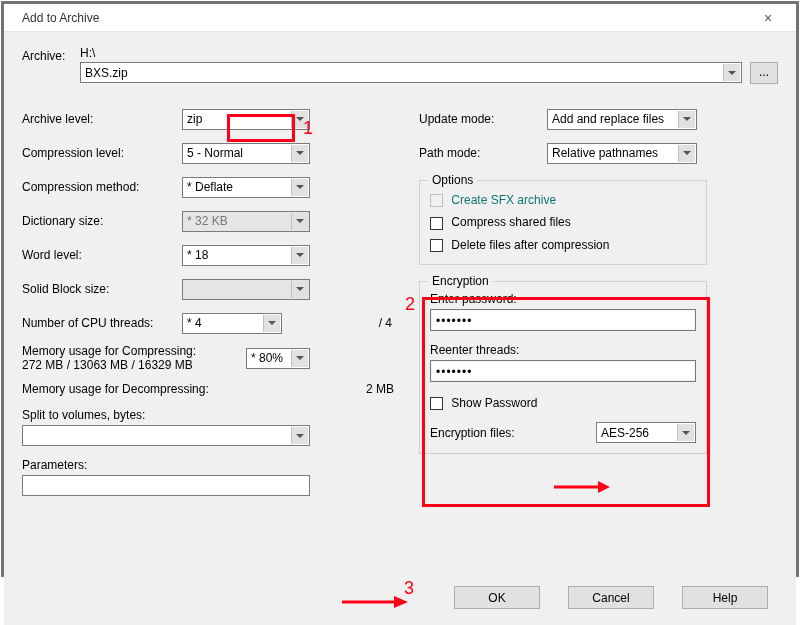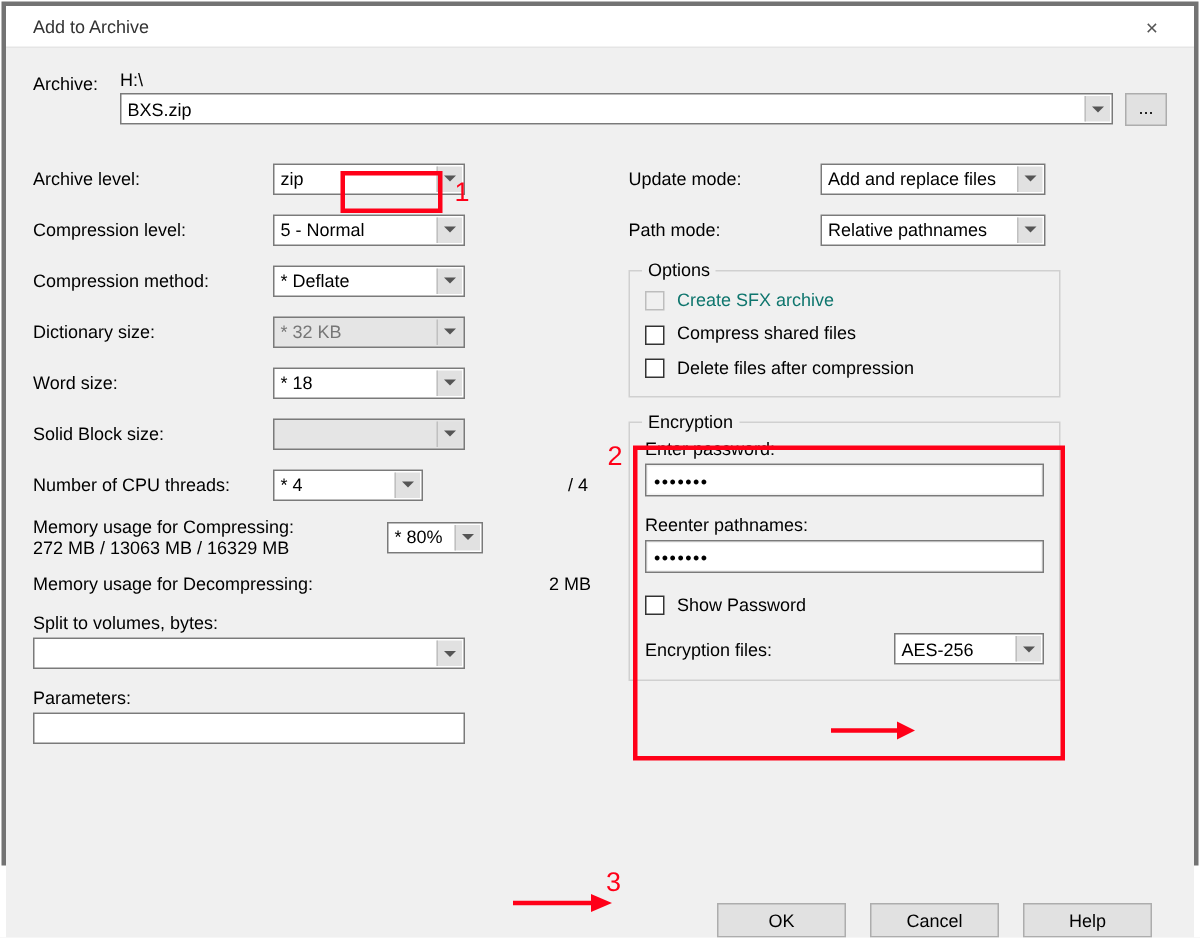--- a/index.html
+++ b/index.html
@@ -126,24 +126,24 @@
       border:1px solid #7a7a7a;
       background:#fff;
       height:22px;
       width: 100%;
       padding: 2px 5px;
       letter-spacing: 1px;
       box-shadow: inset 0 0 0 1px rgba(0,0,0,0.05);
     }
     .buttons-row {
       position: absolute;
-      bottom: 0;
+      bottom: 16px;
       right: 28px;
       display:flex;
-      gap: 16px;
+      gap: 28px;
     }
     .btn {
       width: 86px;
       height: 23px;
       border:1px solid #adadad;
       background:#e1e1e1;
       text-align:center;
       display:flex;
       align-items:center;
       justify-content:center;
@@ -216,42 +216,42 @@
         </div>
       </div>
       <div class="field-row">
         <span class="lbl" style="width:160px;">Dictionary size:</span>
         <div class="combo-sm disabled" style="width:128px;">
           <span>* 32 KB</span>
             <span class="dd"></span>
         </div>
       </div>
       <div class="field-row">
-        <span class="lbl" style="width:160px;">Word size:</span>
+        <span class="lbl" style="width:160px;">Word level:</span>
         <div class="combo-sm" style="width:128px;">
           <span>* 18</span>
             <span class="dd"></span>
         </div>
       </div>
       <div class="field-row">
         <span class="lbl" style="width:160px;">Solid Block size:</span>
         <div class="combo-sm solid-disabled" style="width:128px; background:#e5e5e5;">
           <span></span>
             <span class="dd"></span>
         </div>
       </div>
       <div class="field-row">
         <span class="lbl" style="width:160px;">Number of CPU threads:</span>
         <div class="combo-sm" style="width:100px;">
           <span>* 4</span>
             <span class="dd"></span>
         </div>
         <span style="margin-left:auto; padding-right:2px;">/ 4</span>
       </div>
-      <div style="height:36px; display:flex; align-items:center;gap:12px;">
+      <div style="height:36px; display:flex; align-items:center;">
         <div style="width:224px;">
           <div>Memory usage for Compressing:</div>
           <div>272 MB / 13063 MB / 16329 MB</div>
         </div>
         <div class="combo-sm" style="width:64px;">
           <span>* 80%</span>
             <span class="dd"></span>
         </div>
       </div>
       <div class="field-row" style="height:26px;">
@@ -300,21 +300,21 @@
         <div style="margin:8px 0 2px 0;">
           <span class="checkbox"></span>
           <span>Delete files after compression</span>
         </div>
       </div>
 
       <div class="fieldset" style="margin-top:16px;">
         <span class="legend">Encryption</span>
         <div style="margin-top:2px;">Enter password:</div>
         <div class="pw-input" style="margin-top:3px; font-size:7px; line-height:18px;"><span>•••••••</span></div>
-        <div style="margin-top:12px;">Reenter pathnames:</div>
+        <div style="margin-top:12px;">Reenter threads:</div>
         <div class="pw-input" style="margin-top:3px; font-size:7px; line-height:18px;"><span>•••••••</span></div>
         <div style="margin-top:14px;">
           <span class="checkbox"></span>
           <span>Show Password</span>
         </div>
         <div style="margin-top:12px; display:flex; align-items:center;">
           <span class="lbl" style="flex:1;">Encryption files:</span>
           <div class="combo-sm" style="width:100px;">
             <span>AES-256</span>
               <span class="dd"></span>

